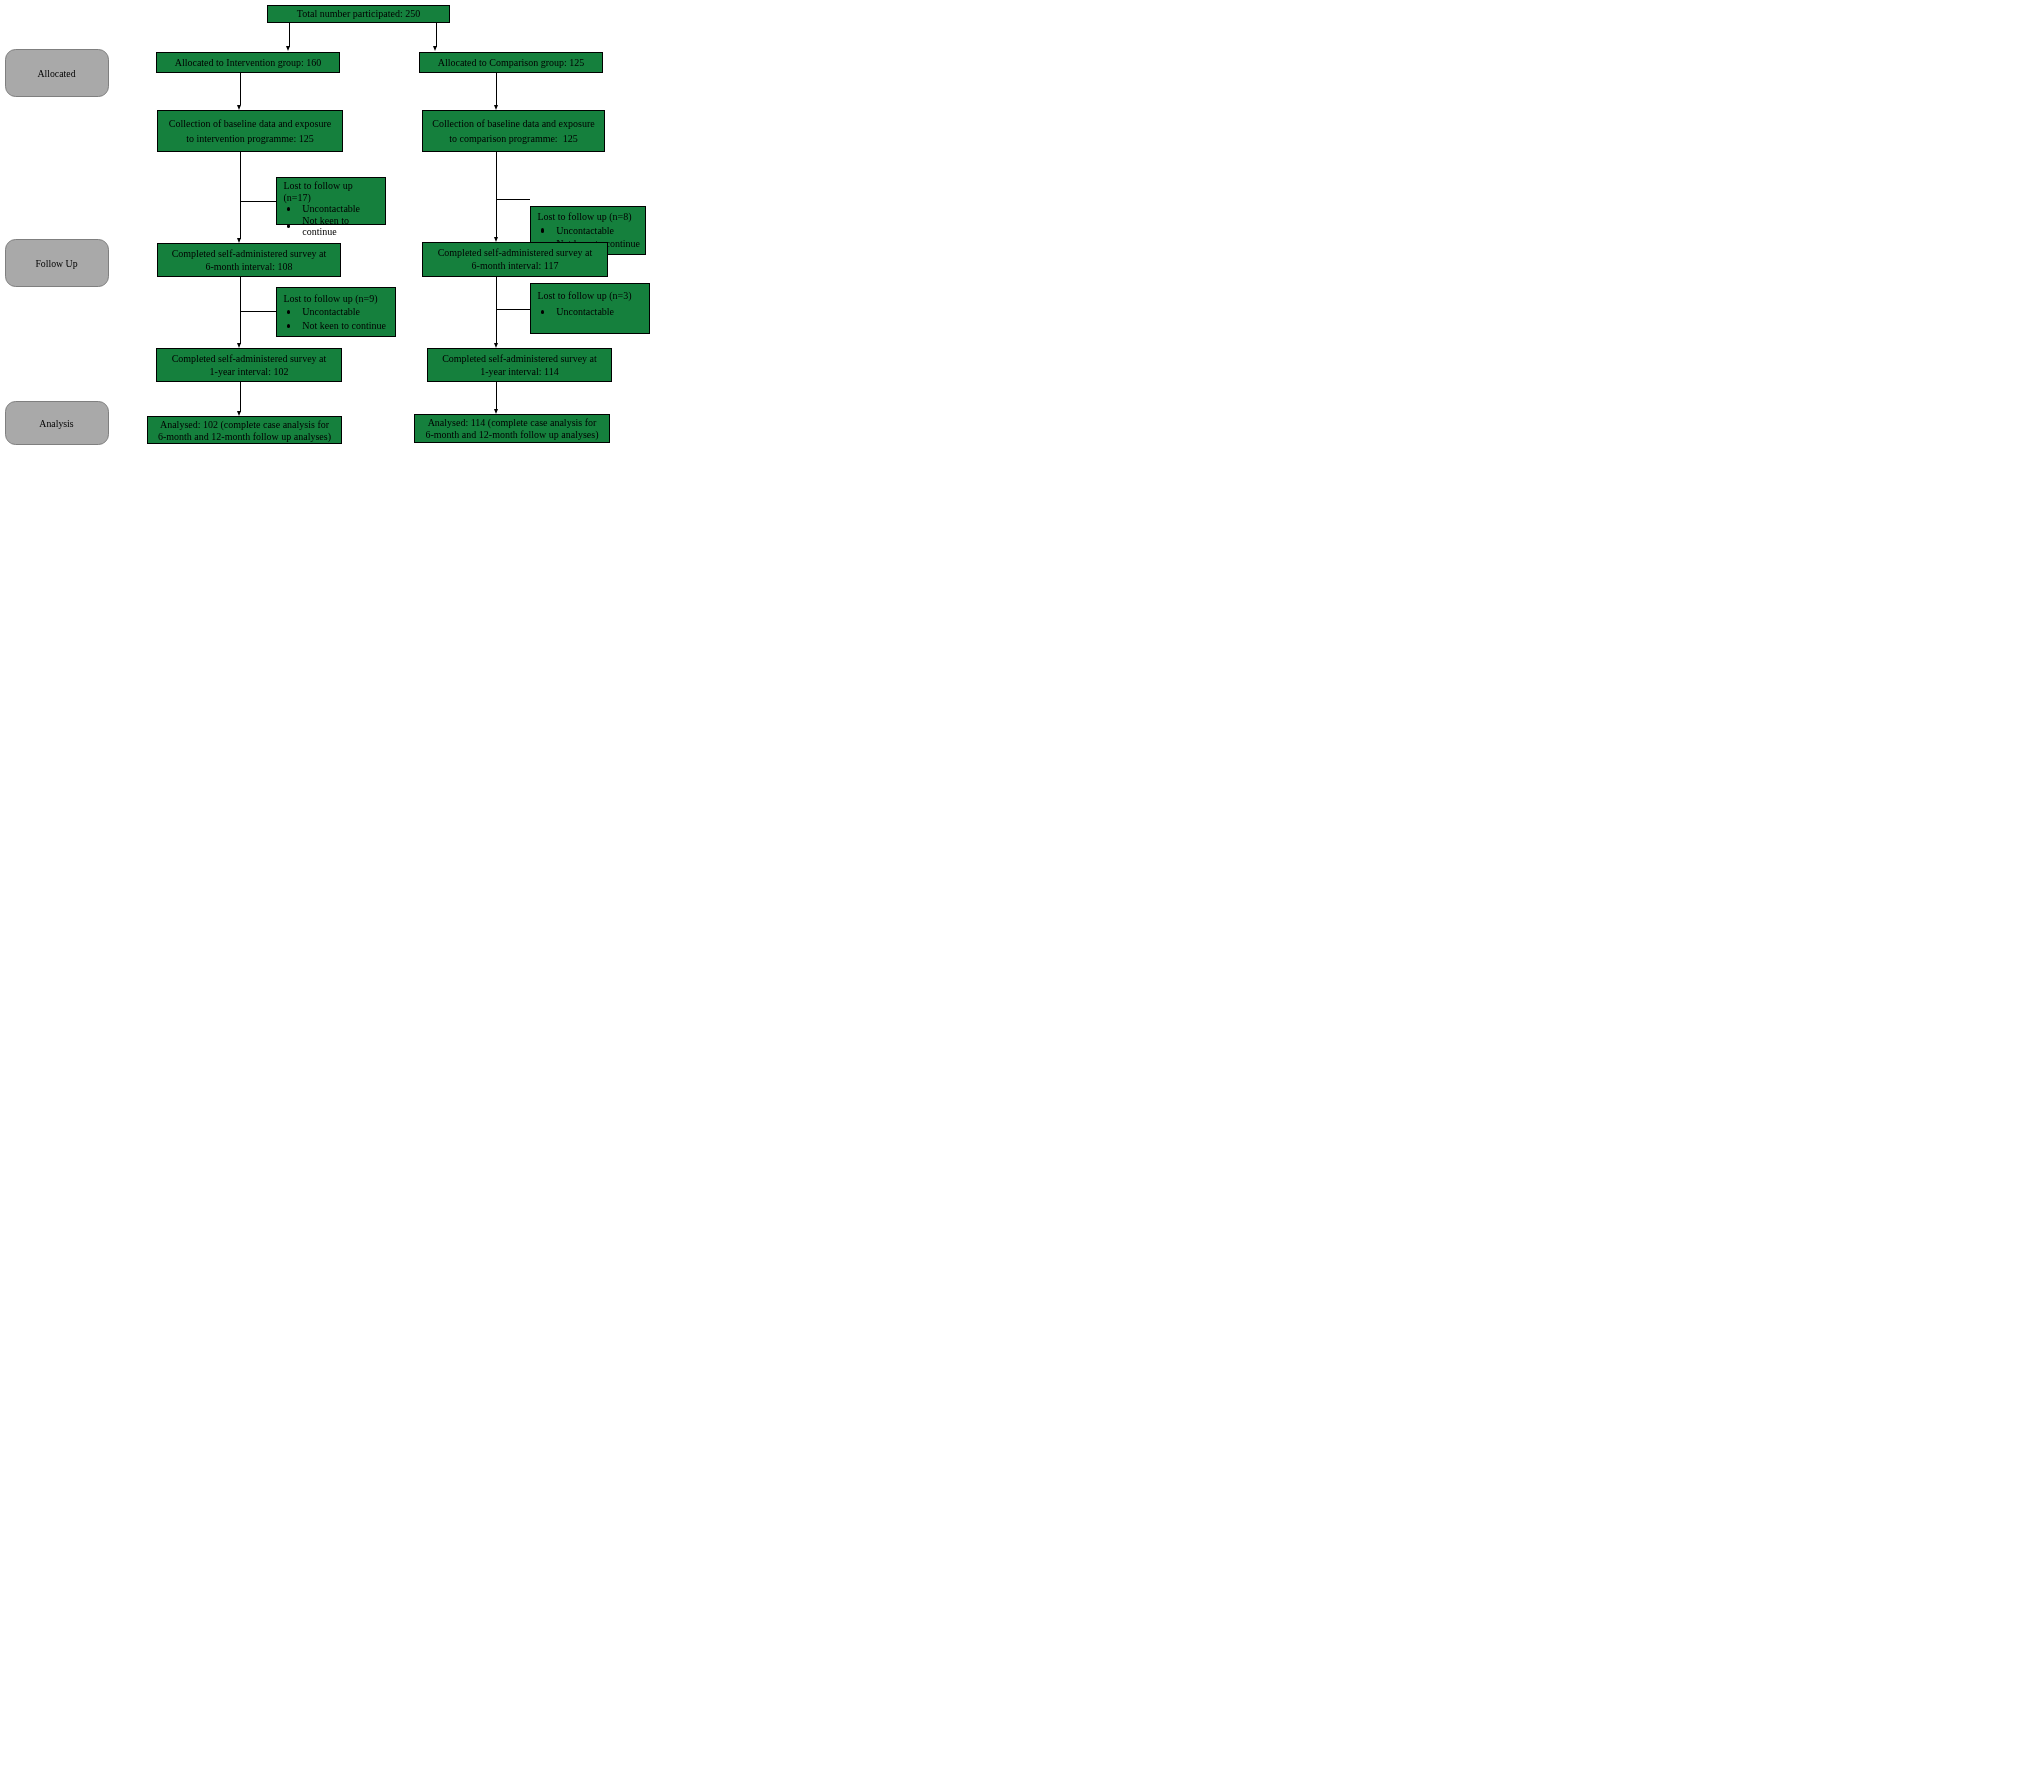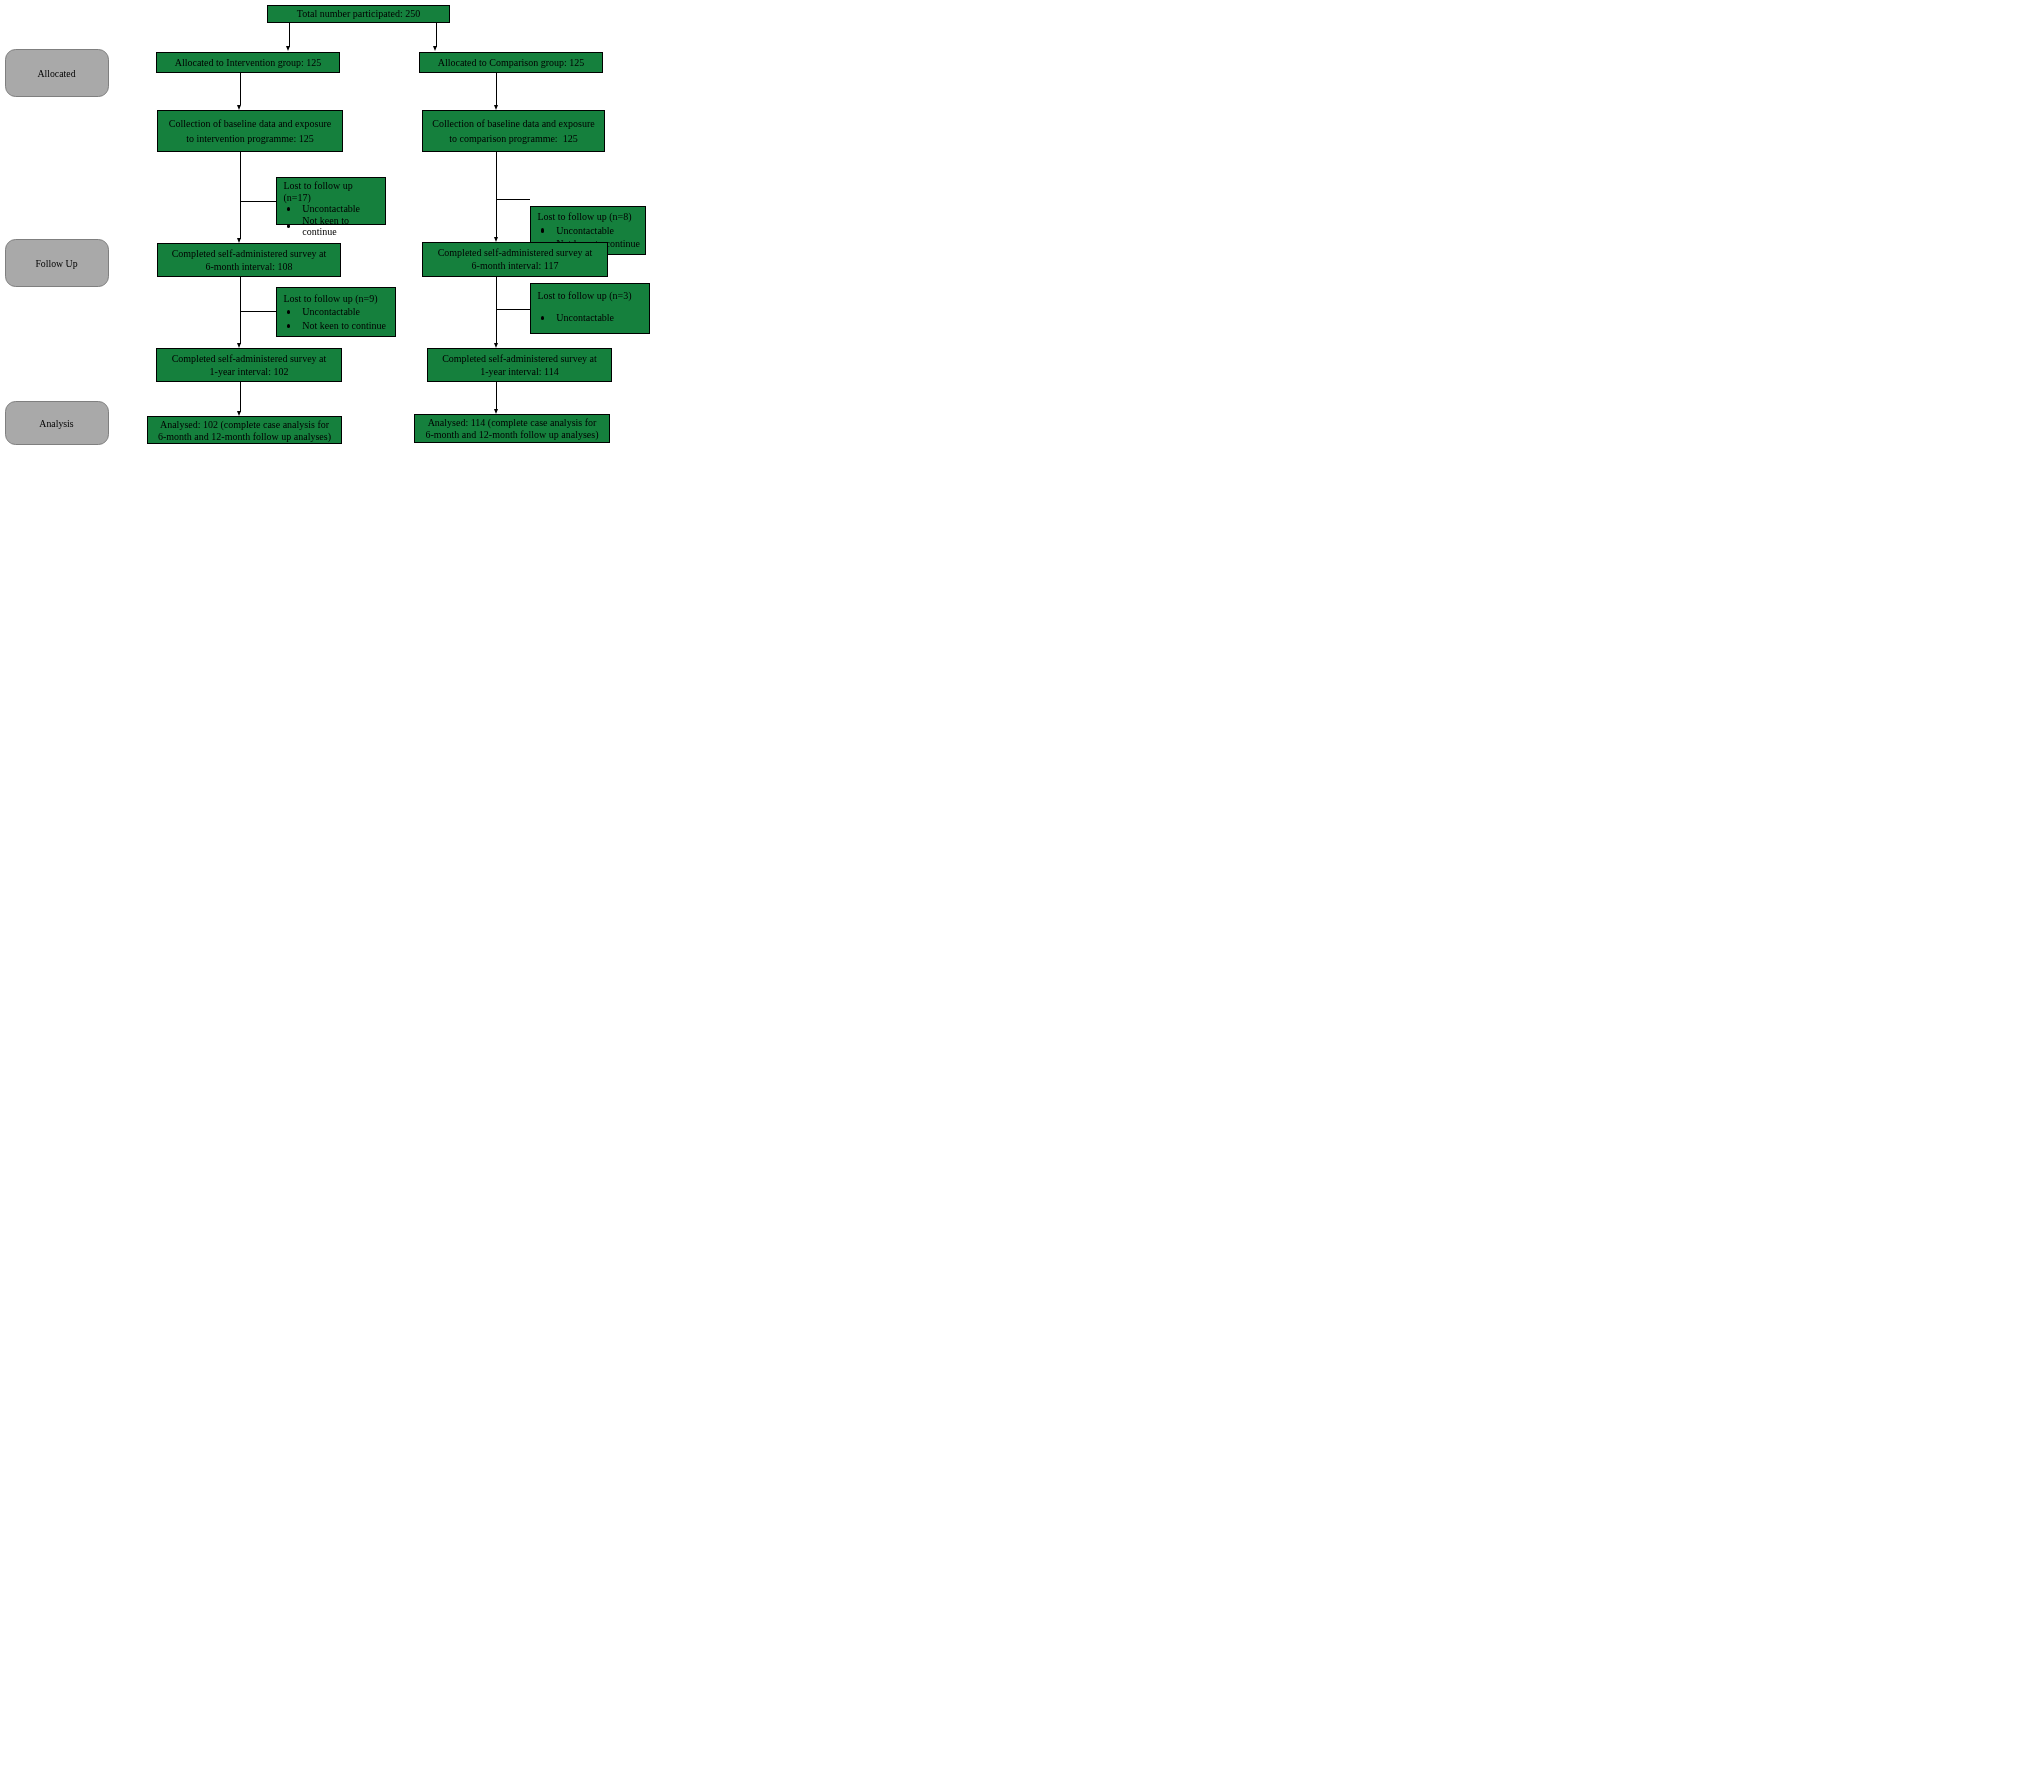--- a/index.html
+++ b/index.html
@@ -75,21 +75,21 @@
   </div>
   <div class="glabel" style="left:4.5px;top:401px;width:104px;height:44px;">
     <span>Analysis</span>
   </div>
 
   <div class="box" style="left:267px;top:4.5px;width:183px;height:18px;border-width:1.6px;">
     <span class="line">Total number participated: 250</span>
   </div>
 
   <div class="box" style="left:156px;top:52px;width:184px;height:21px;">
-    <span class="line">Allocated to Intervention group: 125</span>
+    <span class="line">Allocated to Intervention group: 160</span>
   </div>
   <div class="box" style="left:419px;top:52px;width:184px;height:21px;">
     <span class="line">Allocated to Comparison group: 125</span>
   </div>
 
   <div class="box" style="left:157px;top:110px;width:186px;height:42px;padding:3.3px 2.4px;">
     <span class="line">Collection of baseline data and exposure</span>
     <span class="line">to intervention programme: 125</span>
   </div>
   <div class="box" style="left:422px;top:110px;width:183px;height:42px;padding:3.3px 2.4px;">
@@ -133,21 +133,21 @@
     <div class="lost-title">Lost to follow up (n=9)</div>
     <div class="bullet-row">
       <span class="dot"></span>
       <span class="line">Uncontactable</span>
     </div>
     <div class="bullet-row">
       <span class="dot"></span>
       <span class="line">Not keen to continue</span>
     </div>
   </div>
-  <div class="box lost" style="left:530px;top:283px;width:120px;height:51px;justify-content:flex-start;gap:11px;padding-top:5.7px;">
+  <div class="box lost" style="left:530px;top:283px;width:120px;height:51px;justify-content:flex-start;gap:5px;padding-top:5.7px;">
     <div class="lost-title">Lost to follow up (n=3)</div>
     <div class="bullet-row">
       <span class="dot"></span>
       <span class="line">Uncontactable</span>
     </div>
   </div>
 
   <div class="box" style="left:156px;top:348px;width:186px;height:34px;padding:2.4px;">
     <span class="line">Completed self-administered survey at</span>
     <span class="line">1-year interval: 102</span>

